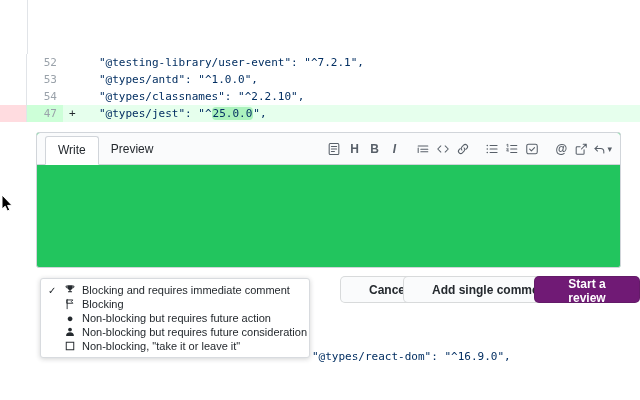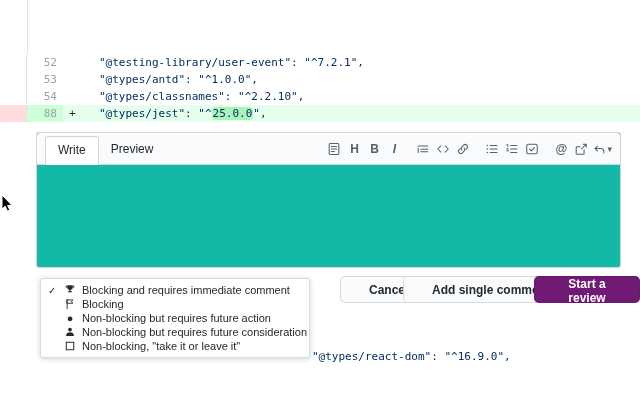--- a/index.html
+++ b/index.html
@@ -16,21 +16,21 @@
   .codecol{flex:1;padding-left:16px;color:#032f62;font-family:"DejaVu Sans Mono",monospace;white-space:pre;}
   .crow.added{background:#e6ffed;}
   .crow.added .oldcol{background:#ffdce0;}
   .crow.added .numcol{background:#cdffd8;}
   .mark{background:#acf2bd;border-radius:4px;padding:0 1px;}
   .next-line{position:absolute;left:312px;top:350px;font-size:11px;color:#032f62;
              font-family:"DejaVu Sans Mono",monospace;white-space:pre;z-index:1;}
 
   
   .form{position:absolute;left:36px;top:132px;width:585px;height:136px;border:1px solid #d1d5da;
-        border-radius:3px;background:#14b8a6;box-sizing:border-box;}
+        border-radius:3px;background:#22c55e;box-sizing:border-box;}
   .form-header{height:32px;background:#fafbfc;border-bottom:1px solid #d1d5da;border-radius:3px 3px 0 0;
                display:flex;align-items:flex-end;padding:0 8px;box-sizing:border-box;}
   .tab-write{margin-bottom:-1px;background:#fff;border:1px solid #d1d5da;border-bottom:1px solid #fff;
              border-radius:3px 3px 0 0;padding:6px 12px 7px;font-size:12px;cursor:pointer;}
   .tab-preview{padding:6px 12px 8px;font-size:12px;cursor:pointer;}
   .toolbar{margin-left:auto;align-self:center;display:flex;align-items:center;gap:2px;color:#586069;}
   .tb{display:flex;align-items:center;justify-content:center;min-width:18px;height:18px;
       background:none;border:none;padding:0;color:#586069;font-family:inherit;cursor:pointer;}
   .tb-letter{font-size:12px;font-weight:600;}
   .tb-bold{font-weight:700;}
@@ -87,21 +87,21 @@
     <div class="codecol">"@types/antd": "^1.0.0",</div>
   </div>
   <div class="crow" style="top:88px">
     <div class="oldcol"></div>
     <div class="numcol">54</div>
     <div class="signcol"></div>
     <div class="codecol">"@types/classnames": "^2.2.10",</div>
   </div>
   <div class="crow added" style="top:105px">
     <div class="oldcol"></div>
-    <div class="numcol">88</div>
+    <div class="numcol">47</div>
     <div class="signcol">+</div>
     <div class="codecol"><span>"@types/jest": "^</span><span class="mark">25.0.0</span><span>",</span></div>
   </div>
 
   <div class="next-line">"@types/react-dom": "^16.9.0",</div>
 
   <div class="form">
     <div class="form-header">
       <div class="tab-write">Write</div>
       <div class="tab-preview">Preview</div>

